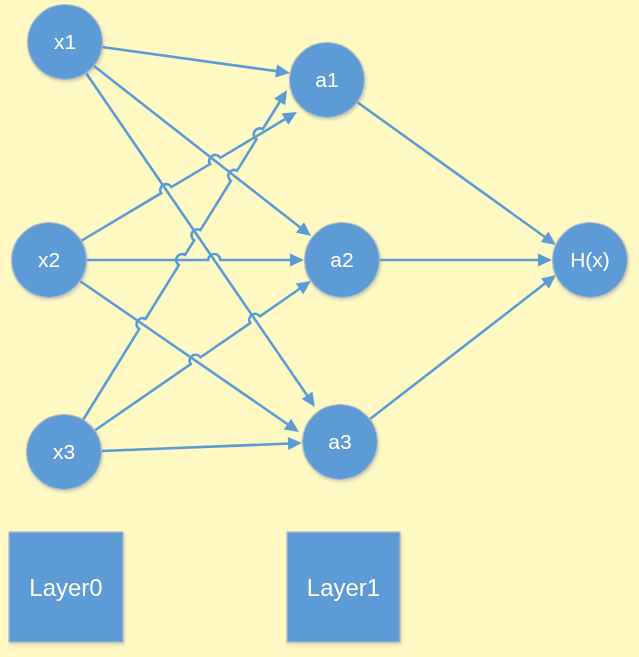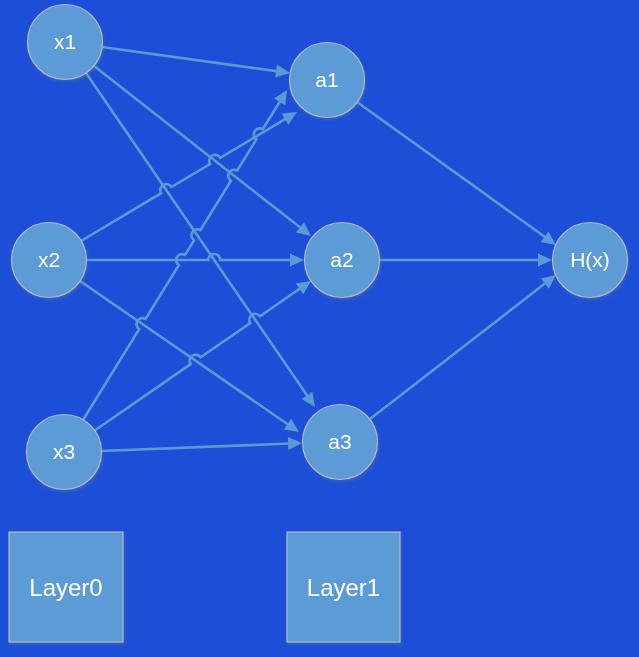--- a/index.html
+++ b/index.html
@@ -1,19 +1,19 @@
 <!DOCTYPE html>
 <html><head>
 <meta charset="utf-8">
 <style>
   html,body{margin:0;padding:0;background:#ffffff;}
   .canvas{
     position:relative;
     width:639px;height:657px;
-    background:#1d4ed8;
+    background:#fef9c3;
     font-family:"Liberation Sans","DejaVu Sans",sans-serif;
     overflow:hidden;
   }
   svg{display:block;}
   .node-label{
     font-family:"Liberation Sans","DejaVu Sans",sans-serif;
     font-size:21px;
     fill:#ffffff;
   }
   .layer-label{

